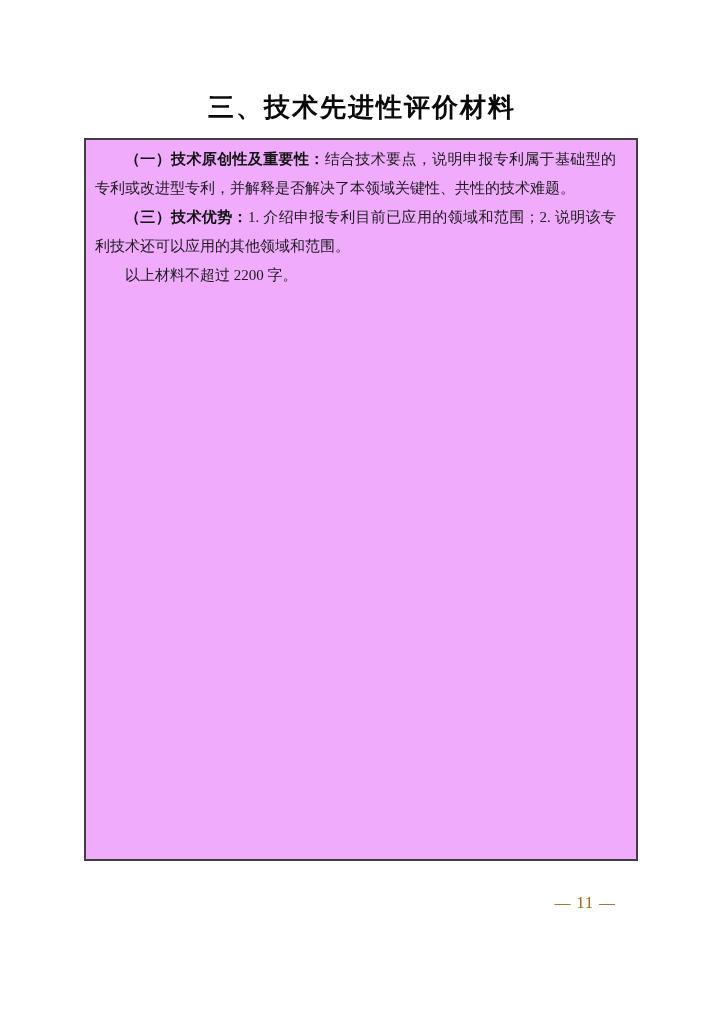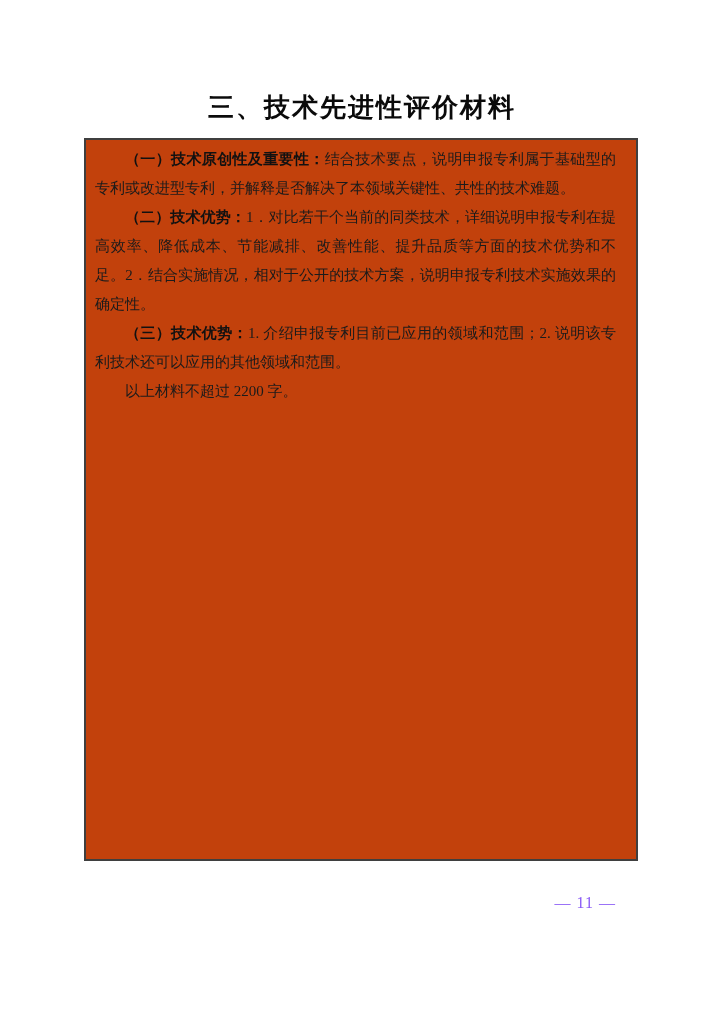--- a/index.html
+++ b/index.html
@@ -31,57 +31,56 @@
     white-space: nowrap;
   }
   .content-box {
     position: absolute;
     left: 84px;
     top: 138px;
     width: 554px;
     height: 723px;
     border: 2px solid #3f3f3f;
     padding: 5px 20px 0 9px;
-    background: #c2410c;
+    background: #f0abfc;
   }
   .para {
     margin: 0;
     font-size: 15px;
     line-height: 29px;
     text-align: justify;
     text-indent: 2em;
     color: #1b1b1b;
     word-break: break-all;
   }
   .para .label {
     font-weight: bold;
     color: #111111;
   }
   .page-number {
     position: absolute;
     top: 894px;
     right: 108px;
     font-size: 16px;
     letter-spacing: 1px;
-    color: #8b5cf6;
+    color: #a16207;
     white-space: nowrap;
   }
 </style>
 </head>
 <body>
 
 <div class="page">
 
   <h1 class="doc-title">三、技术先进性评价材料</h1>
 
   <div class="content-box">
 
     <p class="para"><span class="label">（一）技术原创性及重要性：</span><span>结合技术要点，说明申报专利属于基础型的专利或改进型专利，并解释是否解决了本领域关键性、共性的技术难题。</span></p>
 
-    <p class="para"><span class="label">（二）技术优势：</span><span>1．对比若干个当前的同类技术，详细说明申报专利在提高效率、降低成本、节能减排、改善性能、提升品质等方面的技术优势和不足。2．结合实施情况，相对于公开的技术方案，说明申报专利技术实施效果的确定性。</span></p>
 
     <p class="para"><span class="label">（三）技术优势：</span><span>1. 介绍申报专利目前已应用的领域和范围；2. 说明该专利技术还可以应用的其他领域和范围。</span></p>
 
     <p class="para"><span>以上材料不超过 2200 字。</span></p>
 
   </div>
 
   <div class="page-number">— 11 —</div>
 
 </div>

